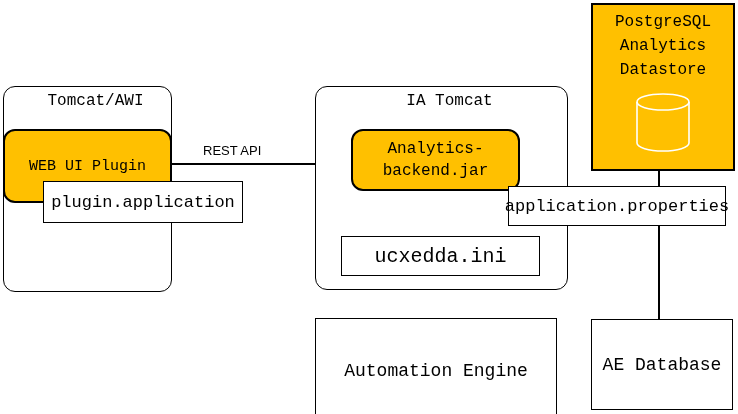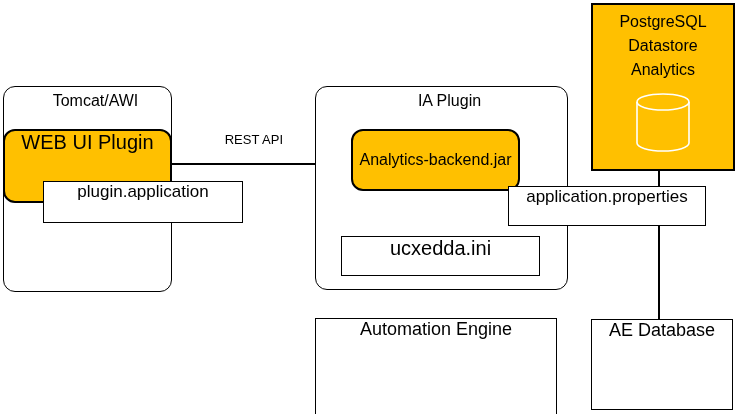--- a/index.html
+++ b/index.html
@@ -2,48 +2,49 @@
 <html><head>
 <meta charset="utf-8">
 <style>
   html,body{margin:0;padding:0;background:#fff;}
   .canvas{
     position:relative;width:738px;height:414px;background:#ffffff;
     font-family:"Liberation Sans", sans-serif;color:#000;overflow:hidden;
   }
   .box{
     position:absolute;box-sizing:border-box;background:#ffffff;
-    border:1.5px solid #000;display:flex;justify-content:center;
+    border:1.5px solid #000;display:flex;align-items:center;justify-content:center;
     text-align:center;
+    font-family:Liberation Mono, monospace;
   }
   .orange{background:#FFC000;border-width:2px;}
   .rounded{border-radius:12px;}
   .container-label{
     position:absolute;top:4px;left:8px;width:100%;text-align:center;
     font-size:16px;line-height:20px;
   }
   .col{flex-direction:column;}
   .line{position:absolute;background:#000;}
 
   
   #postgres{left:591px;top:3px;width:144px;height:168px;justify-content:flex-start;padding-top:5px;font-size:16px;line-height:24px;}
   #cylinder{position:absolute;left:42px;top:87px;width:56px;height:62px;}
   #tomcat{left:3px;top:86px;width:169px;height:206px;}
-  #webui{left:3px;top:129px;width:169px;height:74px;font-size:20px;}
+  #webui{left:3px;top:129px;width:169px;height:74px;font-size:15px;}
   #pluginprops{left:43px;top:181px;width:200px;height:42px;font-size:17px;z-index:4;}
   #iaagent{left:315px;top:86px;width:253px;height:204px;}
   #analytics{left:351px;top:129px;width:169px;height:62px;font-size:16px;line-height:22px;}
   #ucxedda{left:341px;top:236px;width:199px;height:40px;font-size:20px;}
-  #appprops{left:508px;top:186px;width:198px;height:40px;font-size:17px;z-index:6;}
+  #appprops{left:508px;top:186px;width:218px;height:40px;font-size:17px;z-index:6;}
   #automation{left:315px;top:318px;width:242px;height:106px;font-size:18px;}
   #aedb{left:591px;top:319px;width:142px;height:91px;font-size:18px;}
 
   
   #rest-line{left:172px;top:163px;width:143px;height:2px;}
-  #rest-label{position:absolute;left:203px;top:132px;width:80px;text-align:right;font-size:13px;}
+  #rest-label{position:absolute;left:203px;top:143px;width:80px;text-align:left;font-size:13px;}
   #line-analytics-ucxedda{left:434px;top:202px;width:2px;height:35px;}
   #line-postgres-aedb{left:658px;top:170px;width:2px;height:150px;z-index:1;}
 </style>
 </head>
 <body>
 
 <div class="canvas">
 
   <div class="line" id="rest-line"></div>
   <div id="rest-label">REST API</div>
@@ -54,33 +55,33 @@
     <div class="container-label">Tomcat/AWI</div>
   </div>
   <div class="box orange rounded" id="webui">
     <span>WEB UI Plugin</span>
   </div>
   <div class="box" id="pluginprops">
     <span>plugin.application</span>
   </div>
 
   <div class="box rounded" id="iaagent">
-    <div class="container-label">IA Plugin</div>
+    <div class="container-label">IA Tomcat</div>
   </div>
   <div class="box orange rounded col" id="analytics">
     <span>Analytics-backend.jar</span>
   </div>
   <div class="box" id="ucxedda">
     <span>ucxedda.ini</span>
   </div>
 
   <div class="box orange col" id="postgres">
     <span>PostgreSQL</span>
+    <span>Analytics</span>
     <span>Datastore</span>
-    <span>Analytics</span>
     <svg id="cylinder" viewBox="0 0 56 62">
       <path d="M 2 10 L 2 51 A 26 8 0 0 0 54 51 L 54 10" fill="none" stroke="#ffffff" stroke-width="1.6"></path>
       <ellipse cx="28" cy="10" rx="26" ry="8" fill="none" stroke="#ffffff" stroke-width="1.6"></ellipse>
     </svg>
   </div>
 
   <div class="box" id="appprops">
     <span>application.properties</span>
   </div>
 

